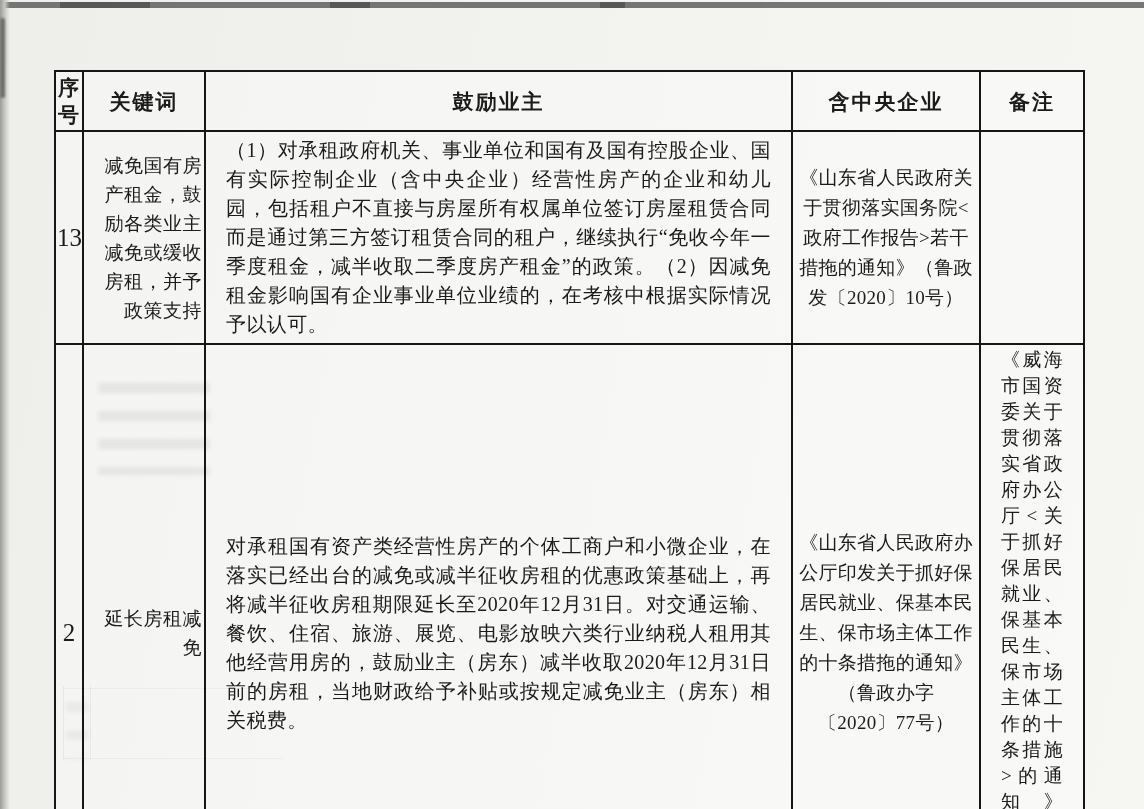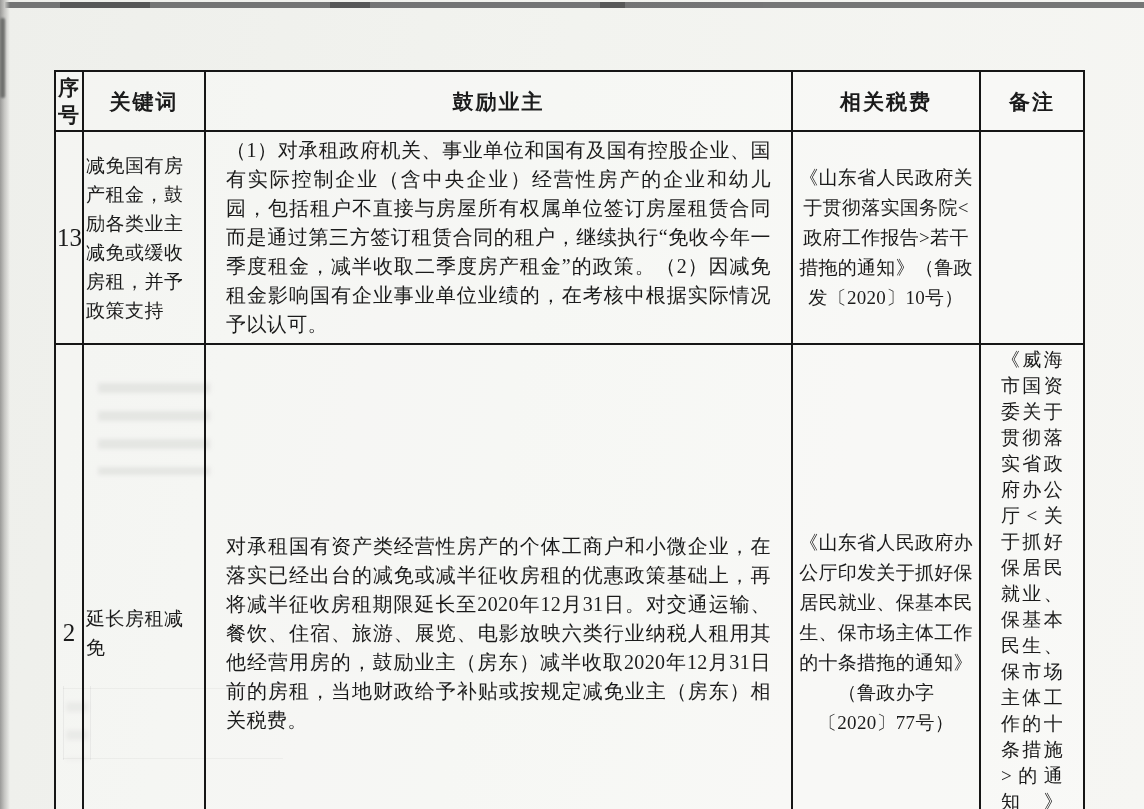--- a/index.html
+++ b/index.html
@@ -47,21 +47,21 @@
   .policy th{
     font-family:"Liberation Sans","DejaVu Sans",sans-serif;
     font-weight:700;font-size:21px;letter-spacing:2px;
     text-align:center;padding:2px;line-height:27px;
   }
   td.c-num{
     text-align:center;font-size:25px;
     font-family:"Liberation Serif","DejaVu Serif",serif;
   }
   td.c-keyword{
-    text-align:left;font-size:19px;line-height:29px;
+    text-align:right;font-size:19px;line-height:29px;
     padding:2px 2px;letter-spacing:.5px;
   }
   td.c-content{
     font-size:20px;line-height:29px;letter-spacing:.4px;
     padding:4px 20px;text-align:justify;text-justify:inter-character;
   }
   td.c-source{
     text-align:center;font-size:19px;line-height:30px;
     padding:2px 6px;letter-spacing:.3px;
   }
@@ -94,21 +94,21 @@
       <col style="width:122px">
       <col style="width:587px">
       <col style="width:188px">
       <col style="width:104px">
   </colgroup>
   <tbody>
       <tr style="height:58px">
     <th>序号</th>
     <th>关键词</th>
     <th>鼓励业主</th>
-    <th>相关税费</th>
+    <th>含中央企业</th>
     <th>备注</th>
   </tr>
   <tr style="height:160px">
     <td class="c-num">13</td>
     <td class="c-keyword">减免国有房产租金，鼓励各类业主减免或缓收房租，并予政策支持</td>
     <td class="c-content">（1）对承租政府机关、事业单位和国有及国有控股企业、国有实际控制企业（含中央企业）经营性房产的企业和幼儿园，包括租户不直接与房屋所有权属单位签订房屋租赁合同而是通过第三方签订租赁合同的租户，继续执行“免收今年一季度租金，减半收取二季度房产租金”的政策。（2）因减免租金影响国有企业事业单位业绩的，在考核中根据实际情况予以认可。</td>
     <td class="c-source">《山东省人民政府关于贯彻落实国务院&lt;政府工作报告&gt;若干措拖的通知》（鲁政发〔2020〕10号）</td>
     <td class="c-remark"></td>
   </tr>
   <tr style="height:394px">

